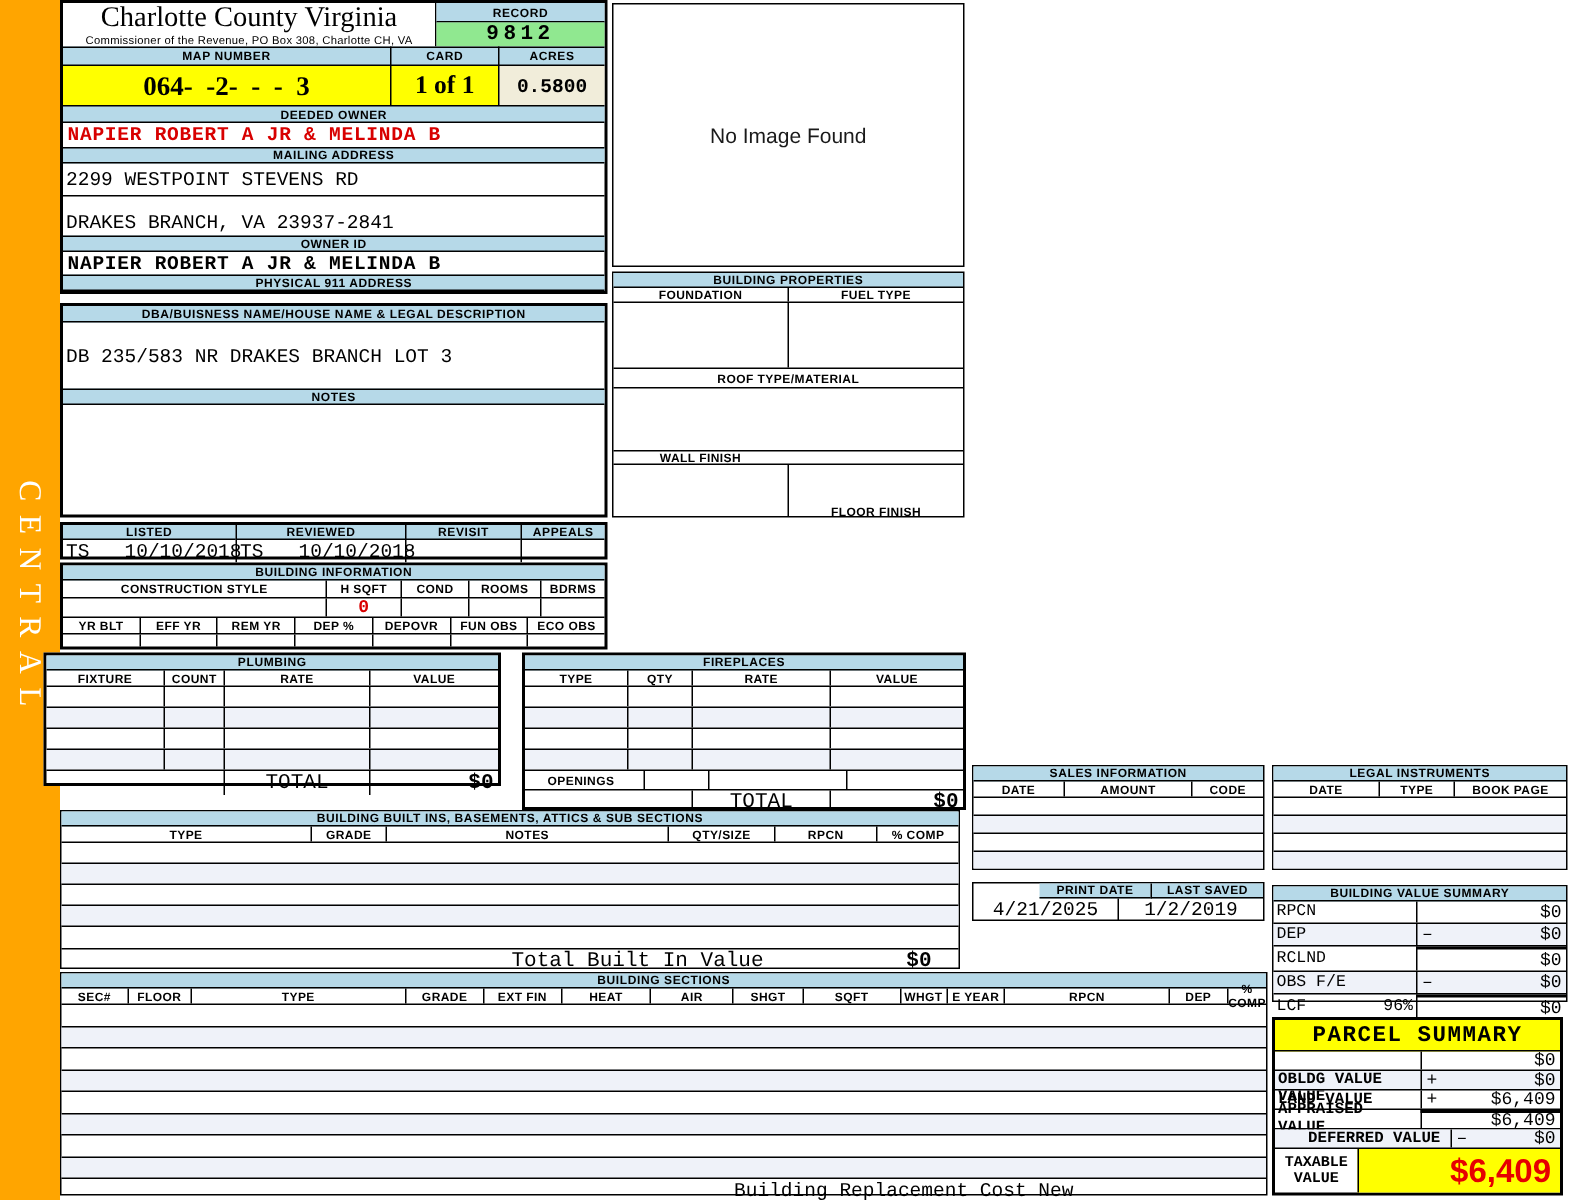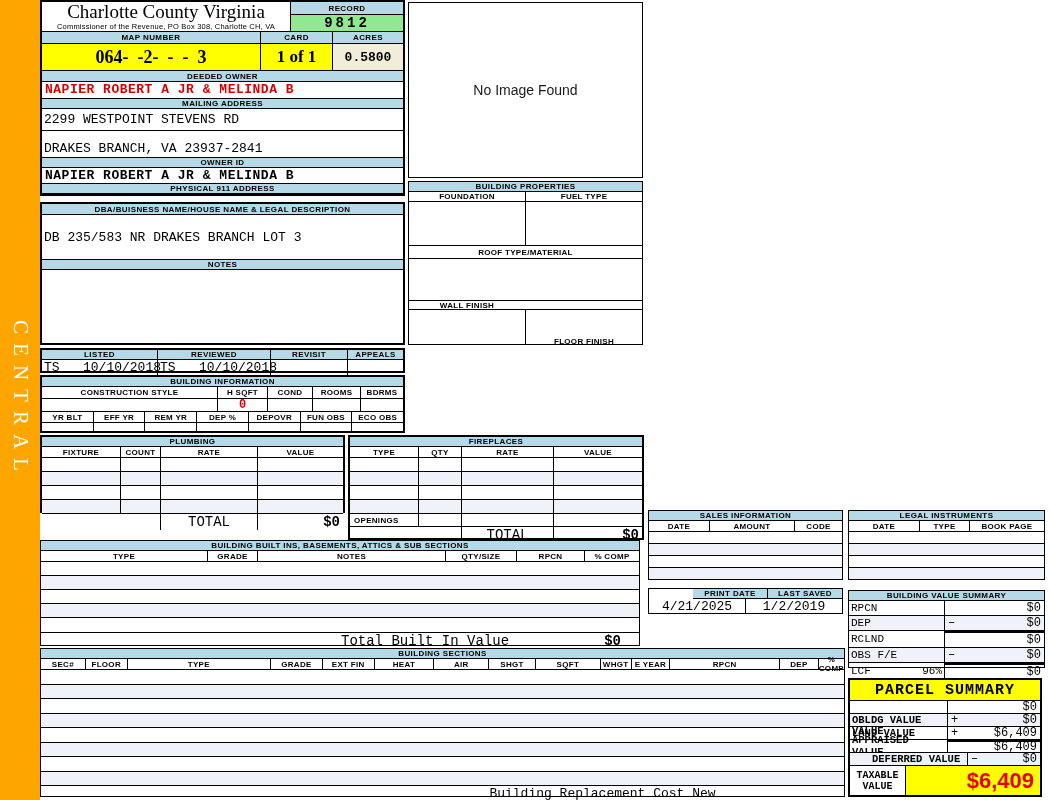--- a/index.html
+++ b/index.html
@@ -156,21 +156,21 @@
       <div class="cell" style="flex:1;"></div>
       <div class="cell bl" style="flex:1;"></div>
       <div class="cell bl" style="flex:1;"></div>
       <div class="cell bl" style="flex:1;"></div>
       <div class="cell bl" style="flex:1;"></div>
       <div class="cell bl" style="flex:1;"></div>
       <div class="cell bl" style="flex:1;"></div>
     </div>
   </div>
 
-  <div class="box" style="left:40px; top:435px; width:305px; height:78px;">
+  <div class="box" style="left:29px; top:435px; width:305px; height:89px;">
     <div class="bluehdr" style="height:10px; border-top:none;">PLUMBING</div>
     <div class="frow" style="height:10px;">
       <div class="colhdr" style="width:78px;">FIXTURE</div>
       <div class="colhdr bl" style="width:40px;">COUNT</div>
       <div class="colhdr bl" style="width:97px;">RATE</div>
       <div class="colhdr bl" style="flex:1;">VALUE</div>
     </div>
     <div class="rows" style="display:flex; flex-direction:column;">
       <div class="r bt" style="height:14px; border-bottom:none;">
           <div style="width:78px;"></div>
@@ -231,21 +231,21 @@
           <div class="bl" style="width:92px;"></div>
           <div class="bl" style="flex:1;"></div>
         </div>
       <div class="r bt" style="height:14px; border-bottom:none;">
           <div style="width:68px;"></div>
           <div class="bl" style="width:43px;"></div>
           <div class="bl" style="width:92px;"></div>
           <div class="bl" style="flex:1;"></div>
         </div>
     </div>
-    <div class="frow bt" style="height:13px;">
+    <div class="frow bt" style="height:13px;padding-left:11px;">
       <div class="colhdr" style="width:68px; justify-content:flex-start; padding-left:4px;">OPENINGS</div>
       <div class="bl" style="width:43px;"></div>
       <div class="bl" style="width:92px;"></div>
       <div class="bl" style="flex:1;"></div>
     </div>
     <div class="frow bt" style="flex:1;">
       <div style="width:111px;"></div>
       <div class="cell bl tlabel" style="width:92px; justify-content:center;">TOTAL</div>
       <div class="cell bl tval" style="flex:1; justify-content:flex-end; padding-right:3px;">$0</div>
     </div>

